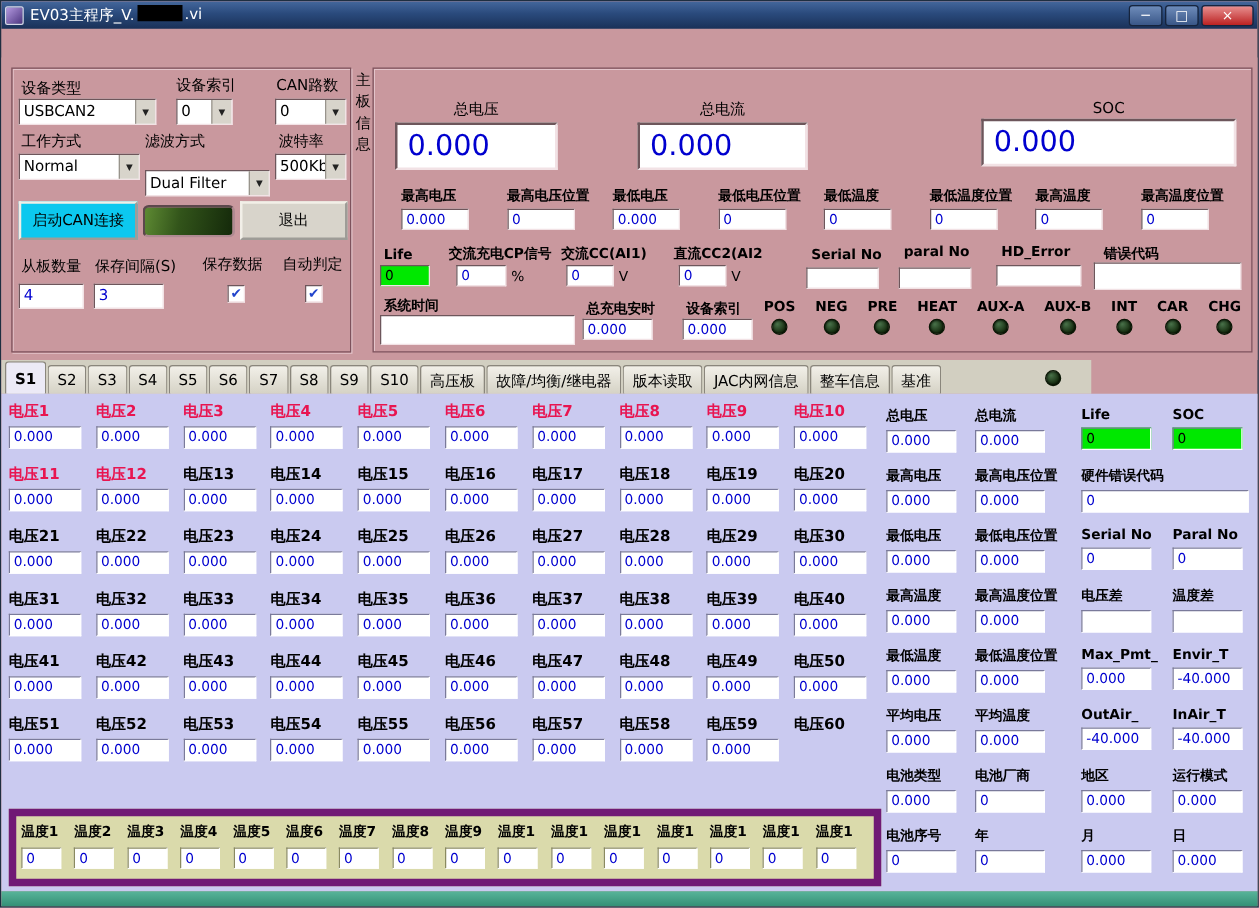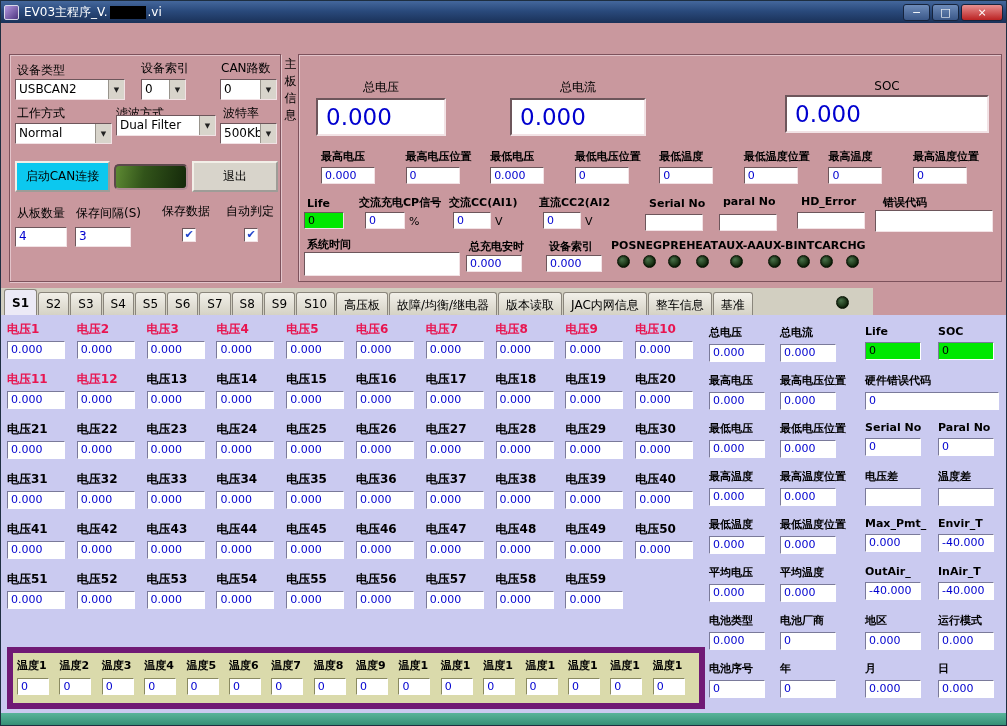--- a/index.html
+++ b/index.html
@@ -4,21 +4,21 @@
 <style>
   * { box-sizing:border-box; margin:0; padding:0; }
   body { font-family:"DejaVu Sans","Liberation Sans",sans-serif; background:#777; }
   #app { position:relative; width:1007px; height:726px; background:#c9989e; overflow:hidden; border:1px solid #1e2e40; }
 
   .titlebar { position:absolute; top:0; left:0; width:100%; height:22px;
     background:linear-gradient(180deg,#44679c 0%,#2a4a7c 45%,#1a3158 100%);
     color:#fff; display:flex; align-items:center; padding:0 3px; gap:5px; }
   .app-icon { width:15px; height:15px; border-radius:2px; flex:0 0 auto;
     background:linear-gradient(135deg,#b49ae0,#4d3580); border:1px solid #d8d8e8; }
-  .title-text { font-size:12px; display:flex; align-items:center; white-space:nowrap; }
+  .title-text { font-size:12px; display:flex; align-items:flex-start; white-space:nowrap; }
   .redact { display:inline-block; width:36px; height:13px; background:#000; margin:0 2px; }
   .win-btns { margin-left:auto; display:flex; gap:2px; align-items:center; }
   .win-btn { width:27px; height:17px; font-size:11px; line-height:15px; text-align:center; color:#fff;
     background:linear-gradient(#6e8cba,#3a5788); border:1px solid #16243d; border-radius:3px; }
   .win-btn.close { width:42px; background:linear-gradient(#e89090,#bb2222); }
 
   .menubar { position:absolute; top:22px; left:0; width:100%; height:23px; background:#f2f2ee;
     border-bottom:1px solid #cbcbc3; display:flex; align-items:center; font-size:12px; color:#000; padding:0 4px; }
   .menu-item { padding:4px 9px; }
 
@@ -61,21 +61,21 @@
   .slbl { font-size:11px; font-weight:bold; white-space:nowrap; margin-bottom:3px; color:#000; }
   .sfield-stat { width:54px; height:17px; }
 
   .misc-row { position:absolute; left:0; right:0; top:140px; height:46px; }
   .misc-label { position:absolute; font-size:11px; font-weight:bold; white-space:nowrap; color:#000; }
   .misc-field { position:absolute; height:17px; }
   .unit { position:absolute; font-size:11px; color:#000; }
   .green-box { background:#00e800; color:#000; }
 
   .bottom-row { position:absolute; left:0; right:0; top:182px; height:44px;text-decoration:underline; }
-  .led-row { position:absolute; left:312px; top:2px; right:8px; display:flex; justify-content:flex-start; }
+  .led-row { position:absolute; left:312px; top:2px; right:8px; display:flex; justify-content:space-between; }
   .led-item { display:flex; flex-direction:column; align-items:center; gap:3px; }
   .led-label { font-size:11px; font-weight:bold; color:#000; }
   .led { width:13px; height:13px; border-radius:50%;
     background:radial-gradient(circle at 35% 30%,#49724a,#0f2408 75%);
     border:1px solid #0a1605; box-shadow:inset 0 0 2px #000; }
 
   .tabbar { position:absolute; top:287px; left:0; width:872px; height:27px; background:#d2cfc1;
     display:flex; align-items:flex-end; padding:0 3px; }
   .tab-strip { display:flex; align-items:flex-end; height:100%; }
   .tab { font-size:12px; padding:4px 7px; background:linear-gradient(#f2f0e9,#d5d2c5);
@@ -151,21 +151,21 @@
       </div>
 
       <div class="cfg-label" style="left:7px;top:50px">工作方式</div>
       <div class="cfg-label" style="left:106px;top:50px">滤波方式</div>
       <div class="cfg-label" style="left:213px;top:50px">波特率</div>
 
       <div class="combo" style="left:5px;top:68px;width:97px">
         <span class="combo-txt">Normal</span>
         <span class="combo-arrow">▼</span>
       </div>
-      <div class="combo" style="left:106px;top:60px;width:100px">
+      <div class="combo" style="left:106px;top:81px;width:100px">
         <span class="combo-txt">Dual Filter</span>
         <span class="combo-arrow">▼</span>
       </div>
       <div class="combo" style="left:210px;top:68px;width:57px">
         <span class="combo-txt">500Kbp</span>
         <span class="combo-arrow">▼</span>
       </div>
 
       <div class="btn btn-cyan" style="left:5px;top:106px;width:95px;height:31px">启动CAN连接</div>
       <div class="indicator-bar" style="left:104px;top:109px;width:74px;height:26px"></div>
@@ -572,20 +572,23 @@
           <div class="field vfield">0.000</div>
         </div>
         <div class="vcell">
           <div class="vlabel">电压58</div>
           <div class="field vfield">0.000</div>
         </div>
         <div class="vcell">
           <div class="vlabel">电压59</div>
           <div class="field vfield">0.000</div>
         </div>
+        <div class="vcell">
+          <div class="vlabel">电压60</div>
+        </div>
       </div>
     <div class="summary-panel">
       <div class="summary-grid">
           <div class="scell">
             <div class="slabel2">总电压</div>
             <div class="field sfield">0.000</div>
           </div>
           <div class="scell">
             <div class="slabel2">总电流</div>
             <div class="field sfield">0.000</div>

